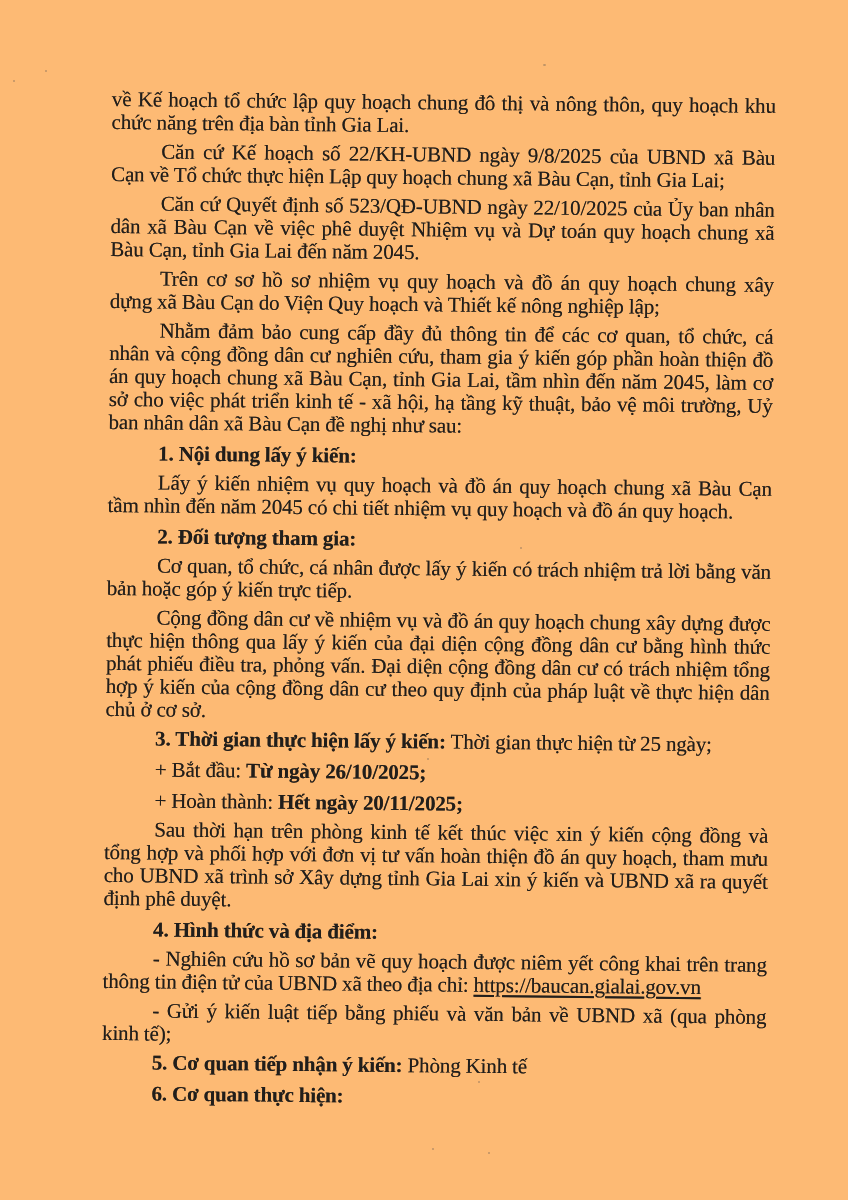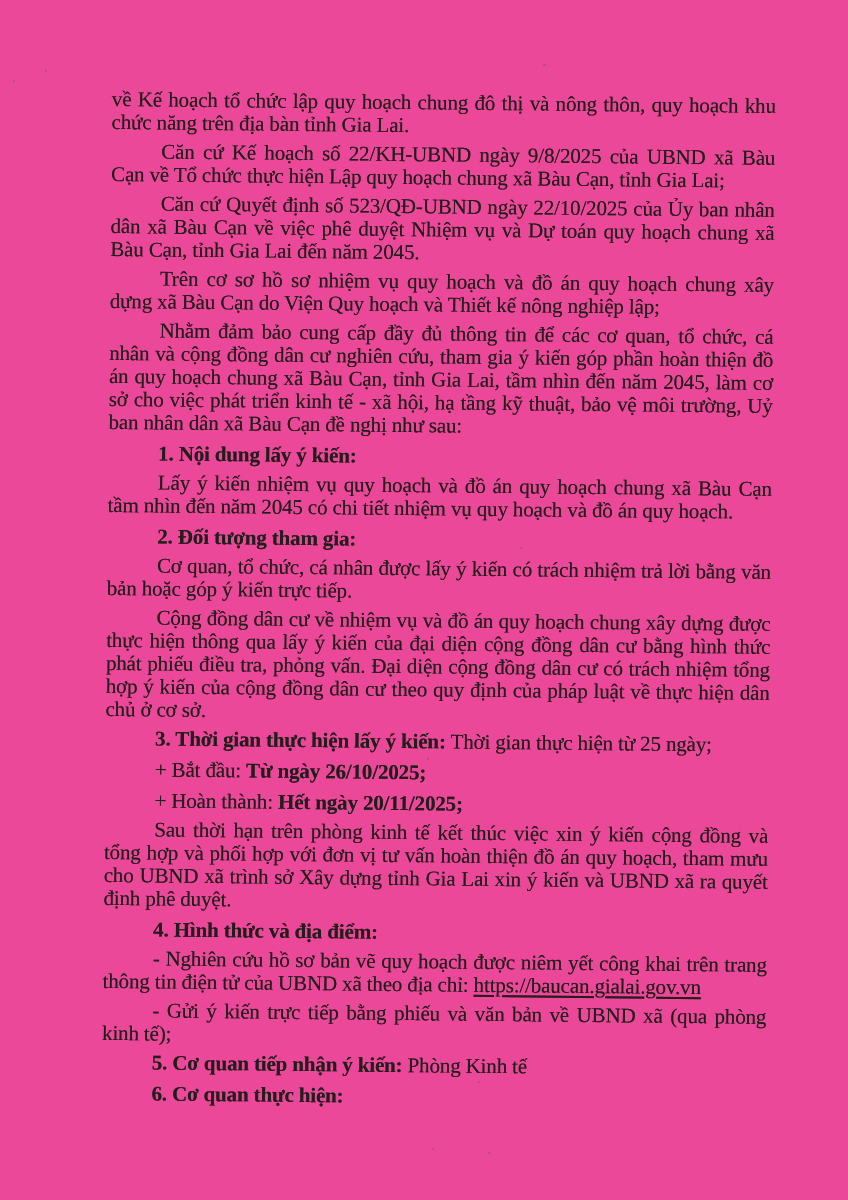--- a/index.html
+++ b/index.html
@@ -6,21 +6,21 @@
   html,body{margin:0;padding:0;}
   body{
     width:848px;height:1200px;
     background:#fdfdfc;
     overflow:hidden;
     font-family:"Liberation Serif","DejaVu Serif",serif;
   }
   .page{
     position:relative;
     width:848px;height:1200px;
-    background:#ec4899;
+    background:#fdba74;
   }
   .content{
     position:absolute;
     left:112px; top:88px;
     width:664px;
     transform:rotate(0.6deg);
     transform-origin:0 0;
     color:#211e1b;
     font-size:21px;
     line-height:23px;
@@ -59,21 +59,21 @@
       <p class="para body"><span class="run">Lấy ý kiến nhiệm vụ quy hoạch và đồ án quy hoạch chung xã Bàu Cạn tầm nhìn đến năm 2045 có chi tiết nhiệm vụ quy hoạch và đồ án quy hoạch.</span></p>
       <p class="para heading"><span class="run">2. Đối tượng tham gia:</span></p>
       <p class="para body"><span class="run">Cơ quan, tổ chức, cá nhân được lấy ý kiến có trách nhiệm trả lời bằng văn bản hoặc góp ý kiến trực tiếp.</span></p>
       <p class="para body"><span class="run">Cộng đồng dân cư về nhiệm vụ và đồ án quy hoạch chung xây dựng được thực hiện thông qua lấy ý kiến của đại diện cộng đồng dân cư bằng hình thức phát phiếu điều tra, phỏng vấn. Đại diện cộng đồng dân cư có trách nhiệm tổng hợp ý kiến của cộng đồng dân cư theo quy định của pháp luật về thực hiện dân chủ ở cơ sở.</span></p>
       <p class="para body"><span class="run bold">3. Thời gian thực hiện lấy ý kiến:</span><span class="run"> Thời gian thực hiện từ 25 ngày;</span></p>
       <p class="para plus"><span class="run">+ Bắt đầu: </span><span class="run bold">Từ ngày 26/10/2025;</span></p>
       <p class="para plus"><span class="run">+ Hoàn thành: </span><span class="run bold">Hết ngày 20/11/2025;</span></p>
       <p class="para body"><span class="run">Sau thời hạn trên phòng kinh tế kết thúc việc xin ý kiến cộng đồng và tổng hợp và phối hợp với đơn vị tư vấn hoàn thiện đồ án quy hoạch, tham mưu cho UBND xã trình sở Xây dựng tỉnh Gia Lai xin ý kiến và UBND xã ra quyết định phê duyệt.</span></p>
       <p class="para heading"><span class="run">4. Hình thức và địa điểm:</span></p>
       <p class="para body"><span class="run">- Nghiên cứu hồ sơ bản vẽ quy hoạch được niêm yết công khai trên trang thông tin điện tử của UBND xã theo địa chỉ: </span><span class="run underline">https://baucan.gialai.gov.vn</span></p>
-      <p class="para body"><span class="run">- Gửi ý kiến trực tiếp bằng phiếu và văn bản về UBND xã (qua phòng kinh tế);</span></p>
+      <p class="para body"><span class="run">- Gửi ý kiến luật tiếp bằng phiếu và văn bản về UBND xã (qua phòng kinh tế);</span></p>
       <p class="para body"><span class="run bold">5. Cơ quan tiếp nhận ý kiến:</span><span class="run"> Phòng Kinh tế</span></p>
       <p class="para heading"><span class="run">6. Cơ quan thực hiện:</span></p>
     </div>
 
   <div class="speck" style="left:45px;top:70px;width:2px;height:2px;"></div>
   <div class="speck" style="left:13px;top:80px;width:2px;height:2px;"></div>
   <div class="speck" style="left:543px;top:64px;width:3px;height:2px;"></div>
   <div class="speck" style="left:520px;top:547px;width:2px;height:2px;"></div>
   <div class="speck" style="left:427px;top:758px;width:2px;height:2px;"></div>
   <div class="speck" style="left:478px;top:1081px;width:2px;height:2px;"></div>

